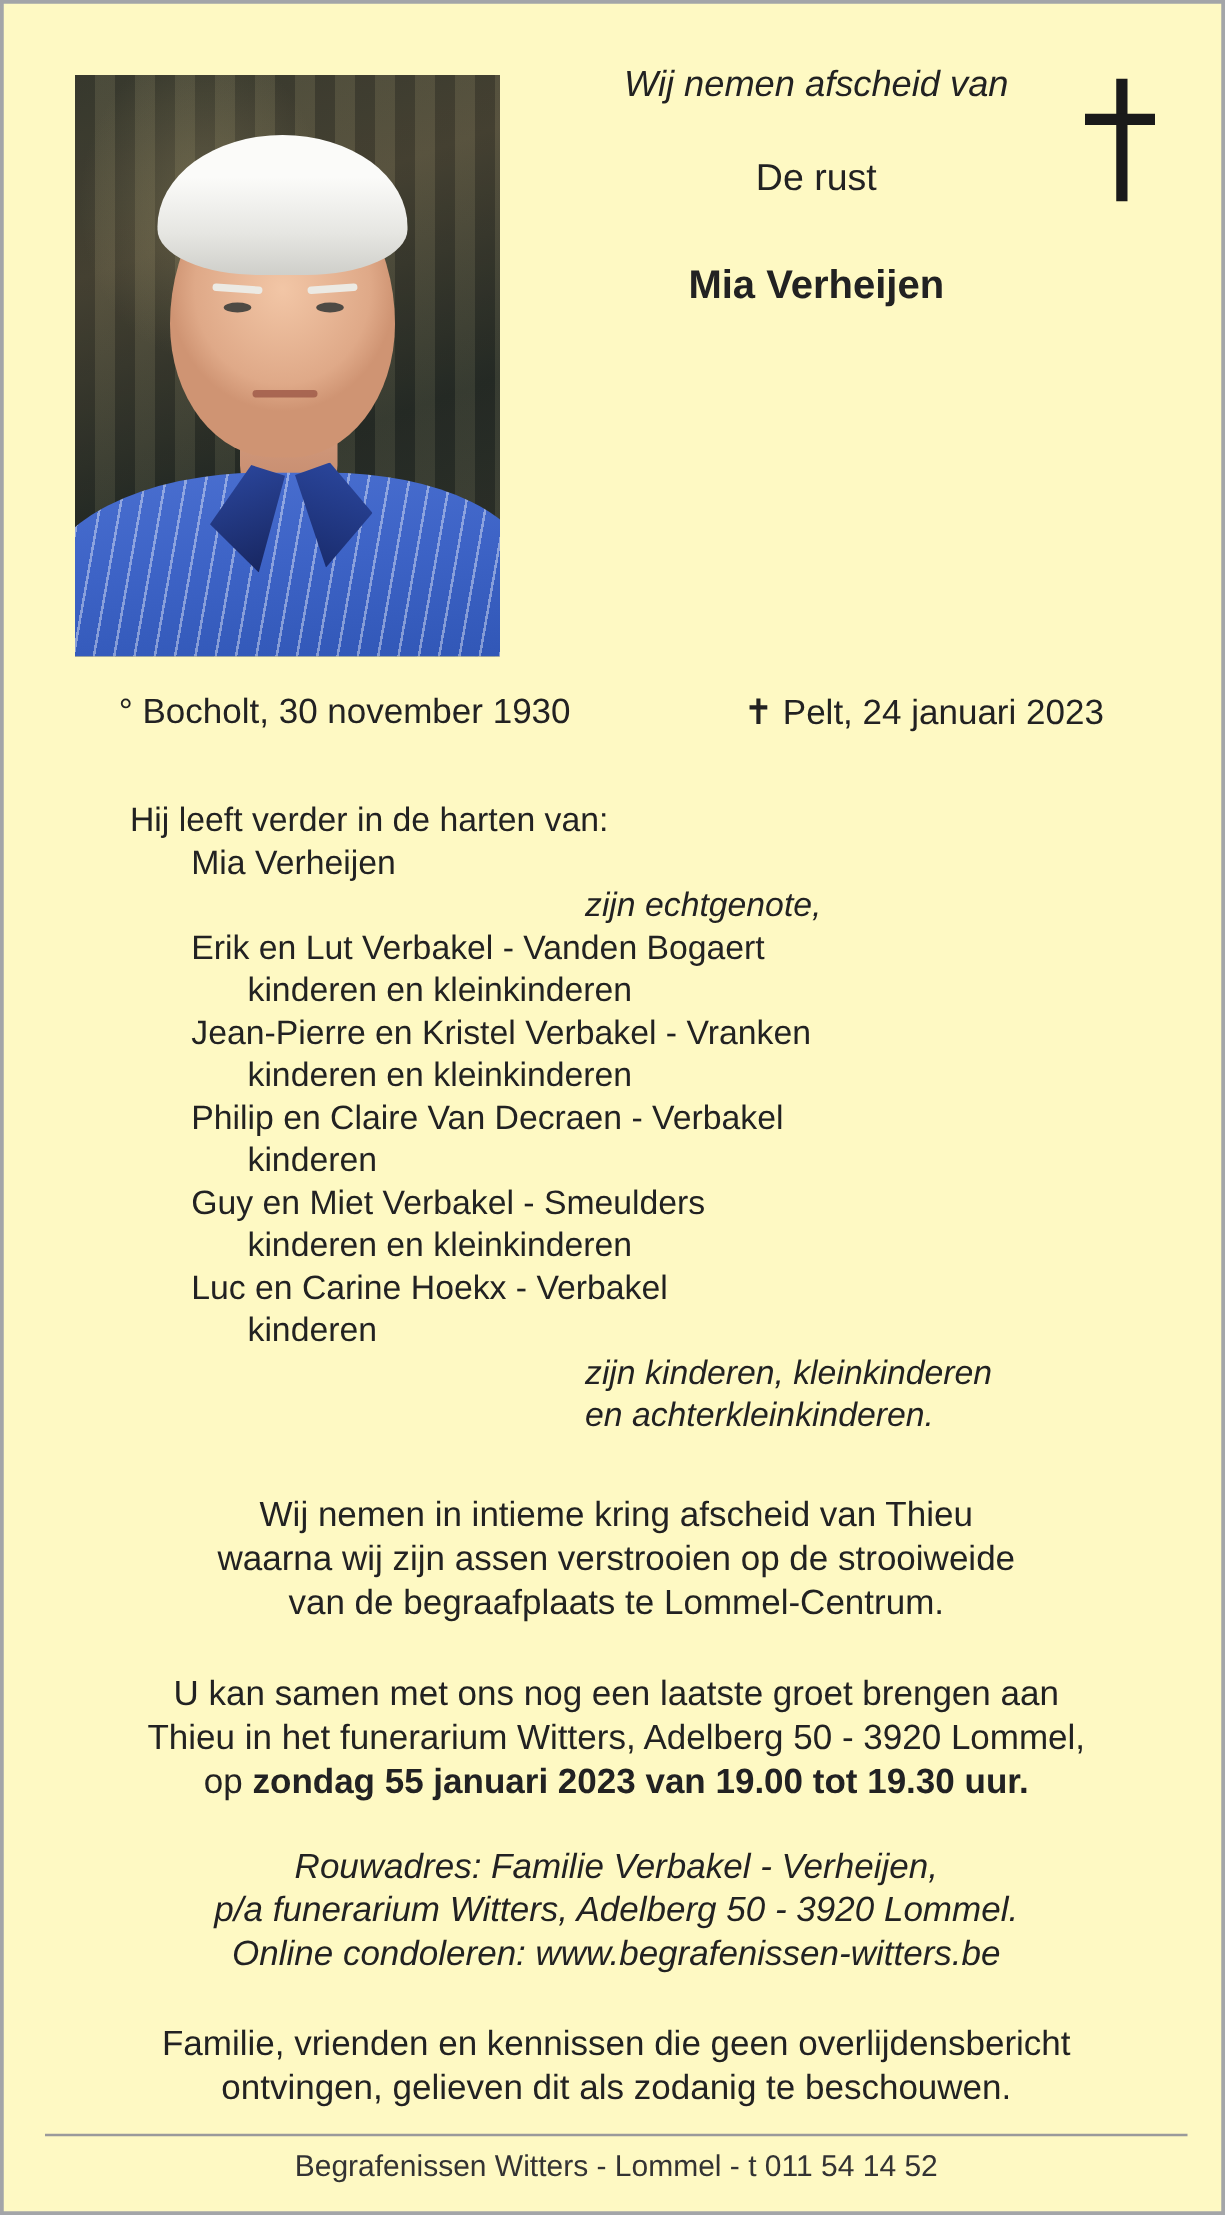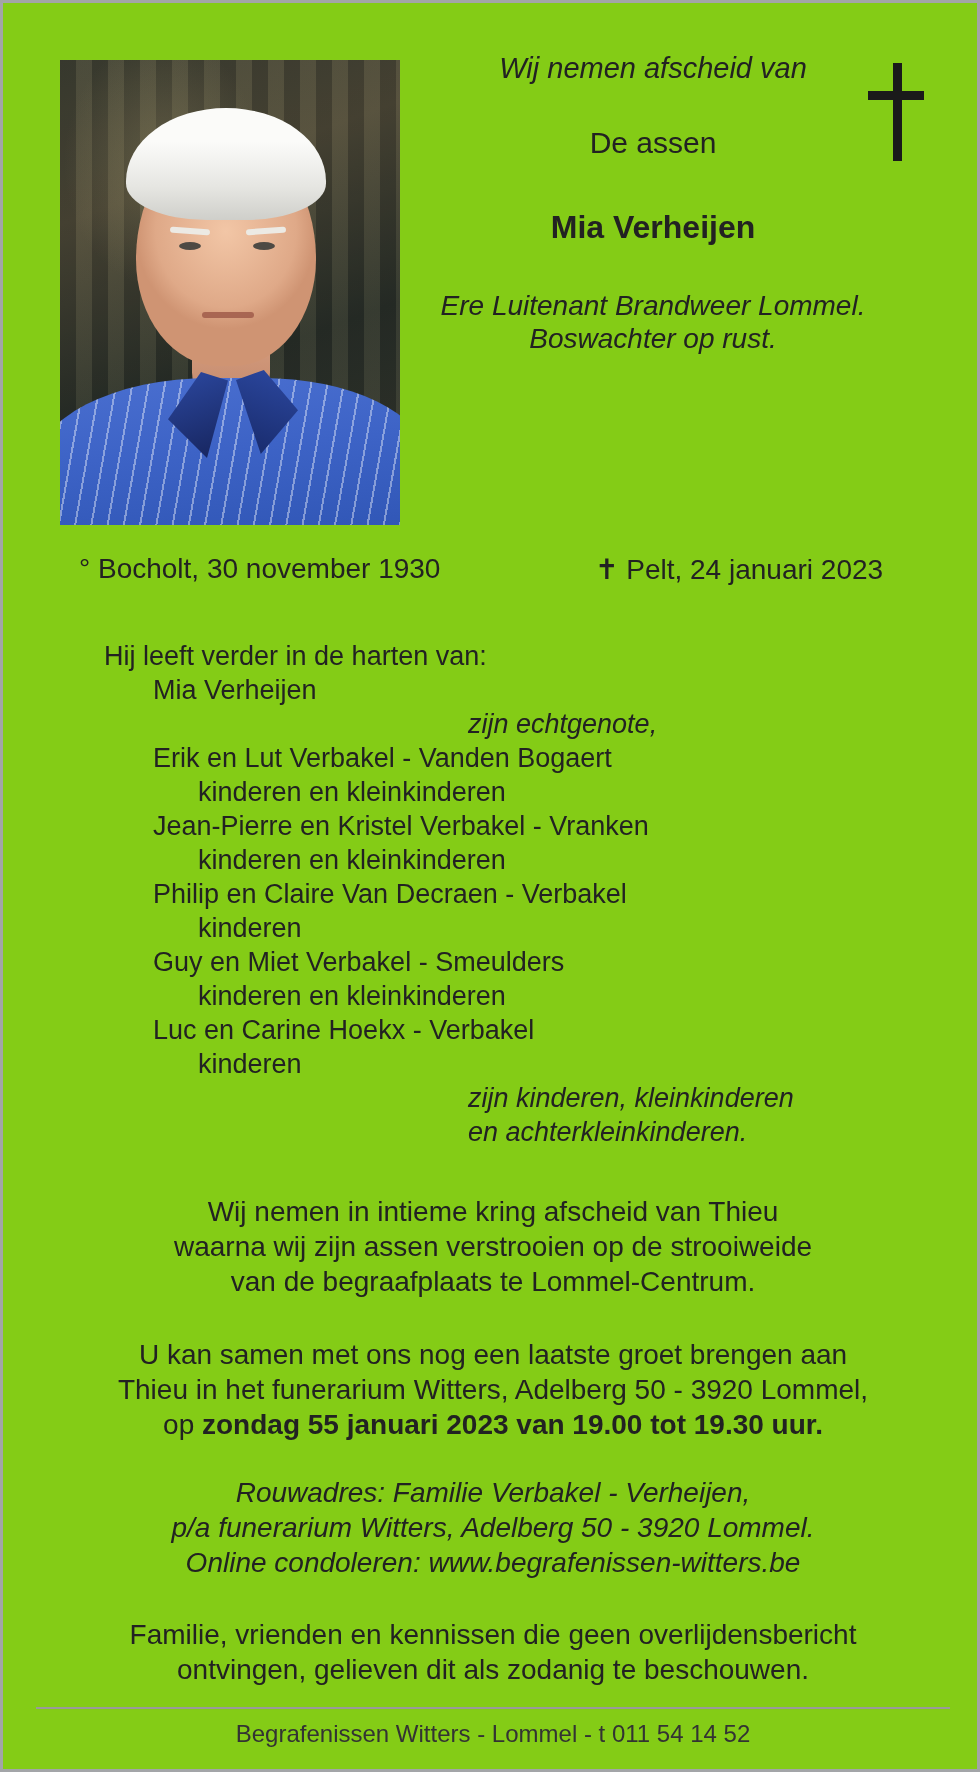--- a/index.html
+++ b/index.html
@@ -1,20 +1,20 @@
 <!DOCTYPE html>
 <html><head>
 <meta charset="utf-8">
 <style>
   html,body{margin:0;padding:0;background:#ffffff;}
   .page{
     position:relative;
     width:980px;height:1772px;
     box-sizing:border-box;
-    background:#84cc16;
+    background:#fef9c3;
     border:3px solid #a3a5a8;
     font-family:"Liberation Sans","DejaVu Sans",sans-serif;
     color:#222222;
     overflow:hidden;
   }
   
   .photo{
     position:absolute;left:57px;top:57px;width:340px;height:465px;
     overflow:hidden;
     background:
@@ -75,21 +75,21 @@
   .intro{font-style:italic;font-size:29px;line-height:34px;}
   .salutation{font-size:30px;line-height:34px;margin-top:41px;}
   .deceased-name{font-weight:bold;font-size:54px;line-height:58px;letter-spacing:-1px;margin-top:28px;}
   .spouse{font-weight:bold;font-size:32px;line-height:39px;margin-top:48px;}
   .honors{font-style:italic;font-size:28px;line-height:33px;margin-top:42px;}
   .cross{position:absolute;left:865px;top:60px;width:56px;height:98px;}
   .cross .v{position:absolute;left:25px;top:0;width:9px;height:98px;background:#1a1a1a;}
   .cross .h{position:absolute;left:0;top:28px;width:56px;height:9px;background:#1a1a1a;}
   
   .dates{position:absolute;left:0;top:550px;width:980px;height:36px;font-size:28px;}
-  .dates .born{position:absolute;left:76px;}
+  .dates .born{position:absolute;left:92px;}
   .dates .died{position:absolute;left:592px;}
   
   .family{position:absolute;left:0;top:636px;width:980px;font-size:27px;line-height:34px;}
   .family .fam-intro{padding-left:101px;}
   .family .fam-name{padding-left:150px;}
   .family .fam-sub{padding-left:195px;}
   .family .fam-note{padding-left:465px;font-style:italic;}
   
   .para{position:absolute;left:0;width:980px;text-align:center;font-size:28px;line-height:35px;}
   .p-farewell{top:1191px;}
@@ -120,27 +120,23 @@
     <div class="mouth"></div>
   </div>
 
   <div class="cross">
     <div class="v"></div>
     <div class="h"></div>
   </div>
 
   <div class="head-col">
     <div class="intro">Wij nemen afscheid van</div>
-    <div class="salutation">De assen</div>
+    <div class="salutation">De rust</div>
     <div class="spouse">
       <div>Mia Verheijen</div>
-    </div>
-    <div class="honors">
-      <div>Ere Luitenant Brandweer Lommel.</div>
-      <div>Boswachter op rust.</div>
     </div>
   </div>
 
   <div class="dates">
     <span class="born">° Bocholt, 30 november 1930</span>
     <span class="died">✝ Pelt, 24 januari 2023</span>
   </div>
 
   <div class="family">
     <div class="fam-intro">Hij leeft verder in de harten van:</div>

